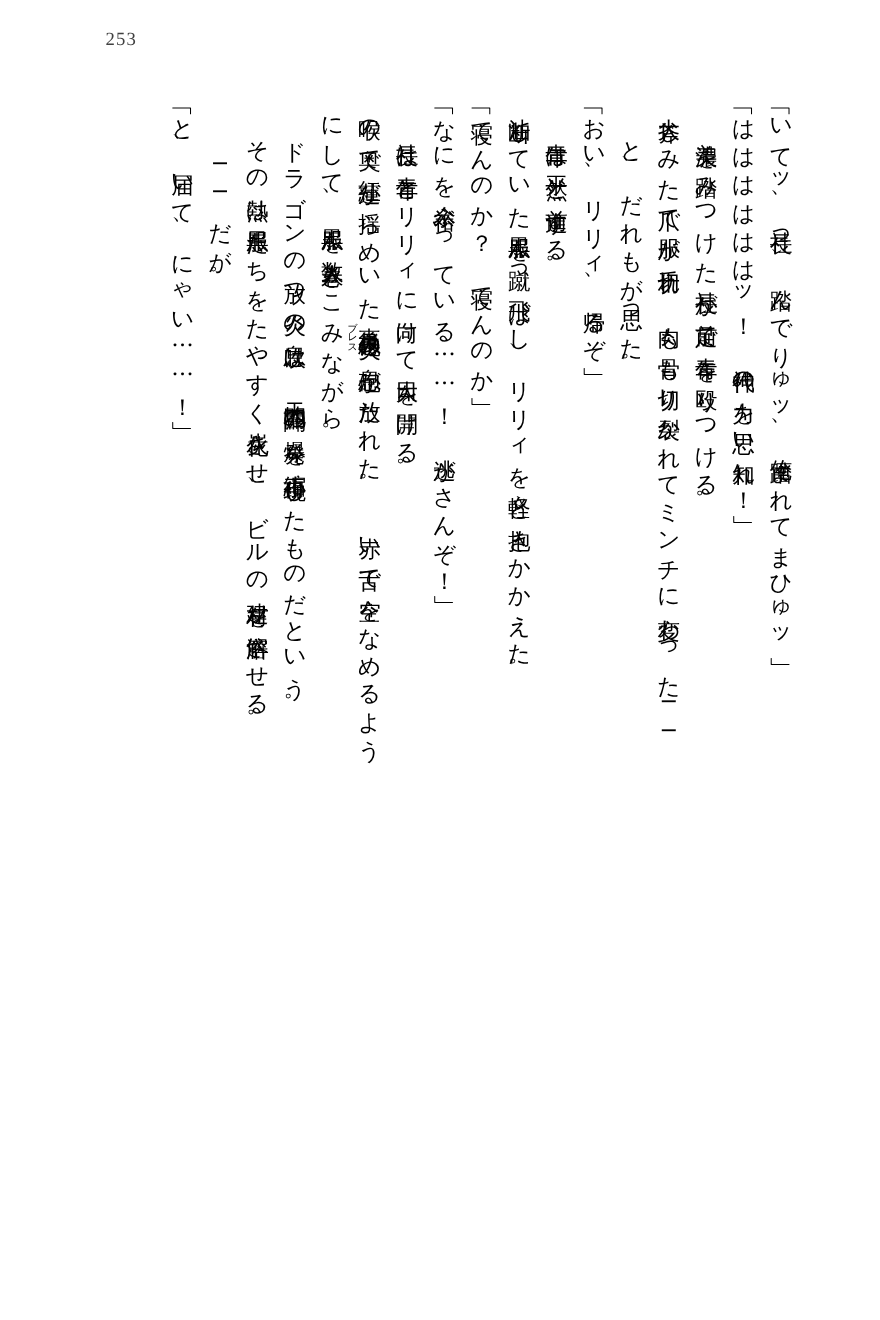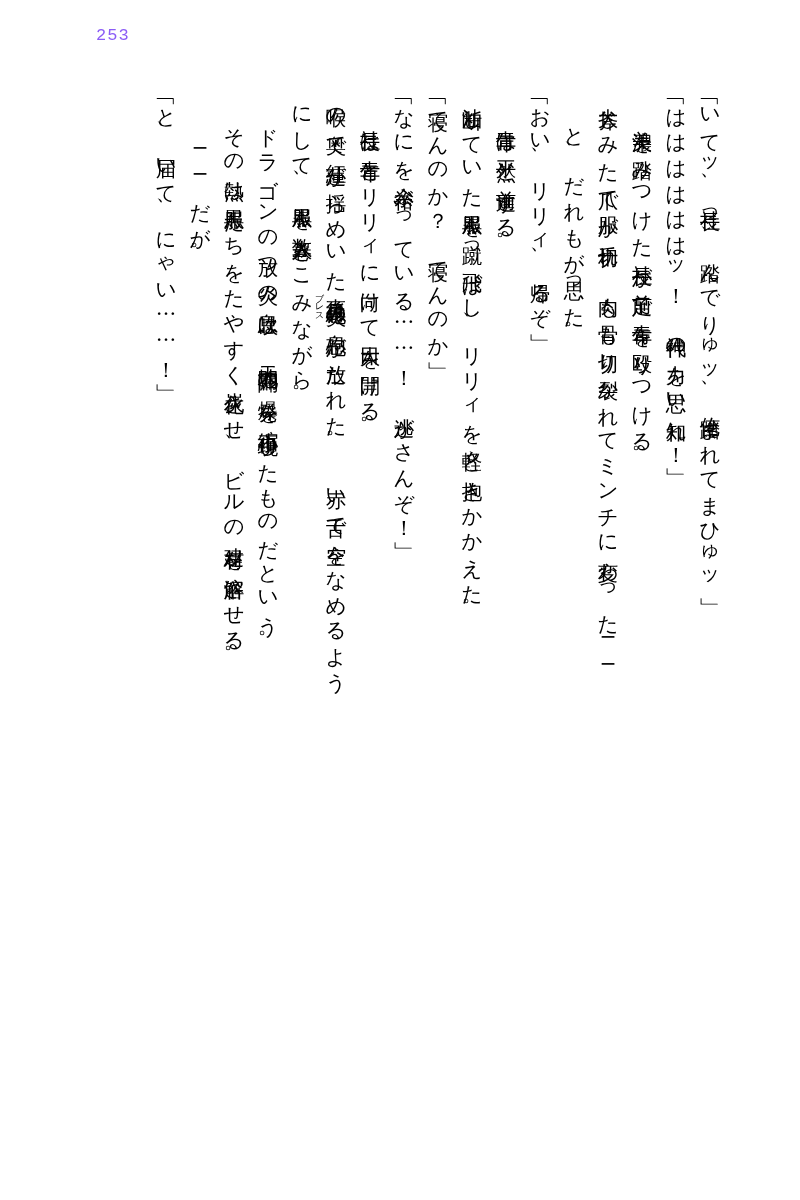--- a/index.html
+++ b/index.html
@@ -22,22 +22,22 @@
     width: 800px;
     height: 1200px;
     background: #ffffff;
   }
   .page-number {
     position: absolute;
     left: 96px;
     top: 26px;
     font-size: 17px;
     letter-spacing: 1px;
-    font-family: Liberation Mono, monospace;
-    color: #8b5cf6;
+    font-family: Liberation Serif, serif;
+    color: #404040;
   }
   .text-body {
     position: absolute;
     left: 60px;
     top: 92px;
     width: 660px;
     height: 1010px;
     display: flex;
     flex-direction: row-reverse;
     justify-content: flex-start;

